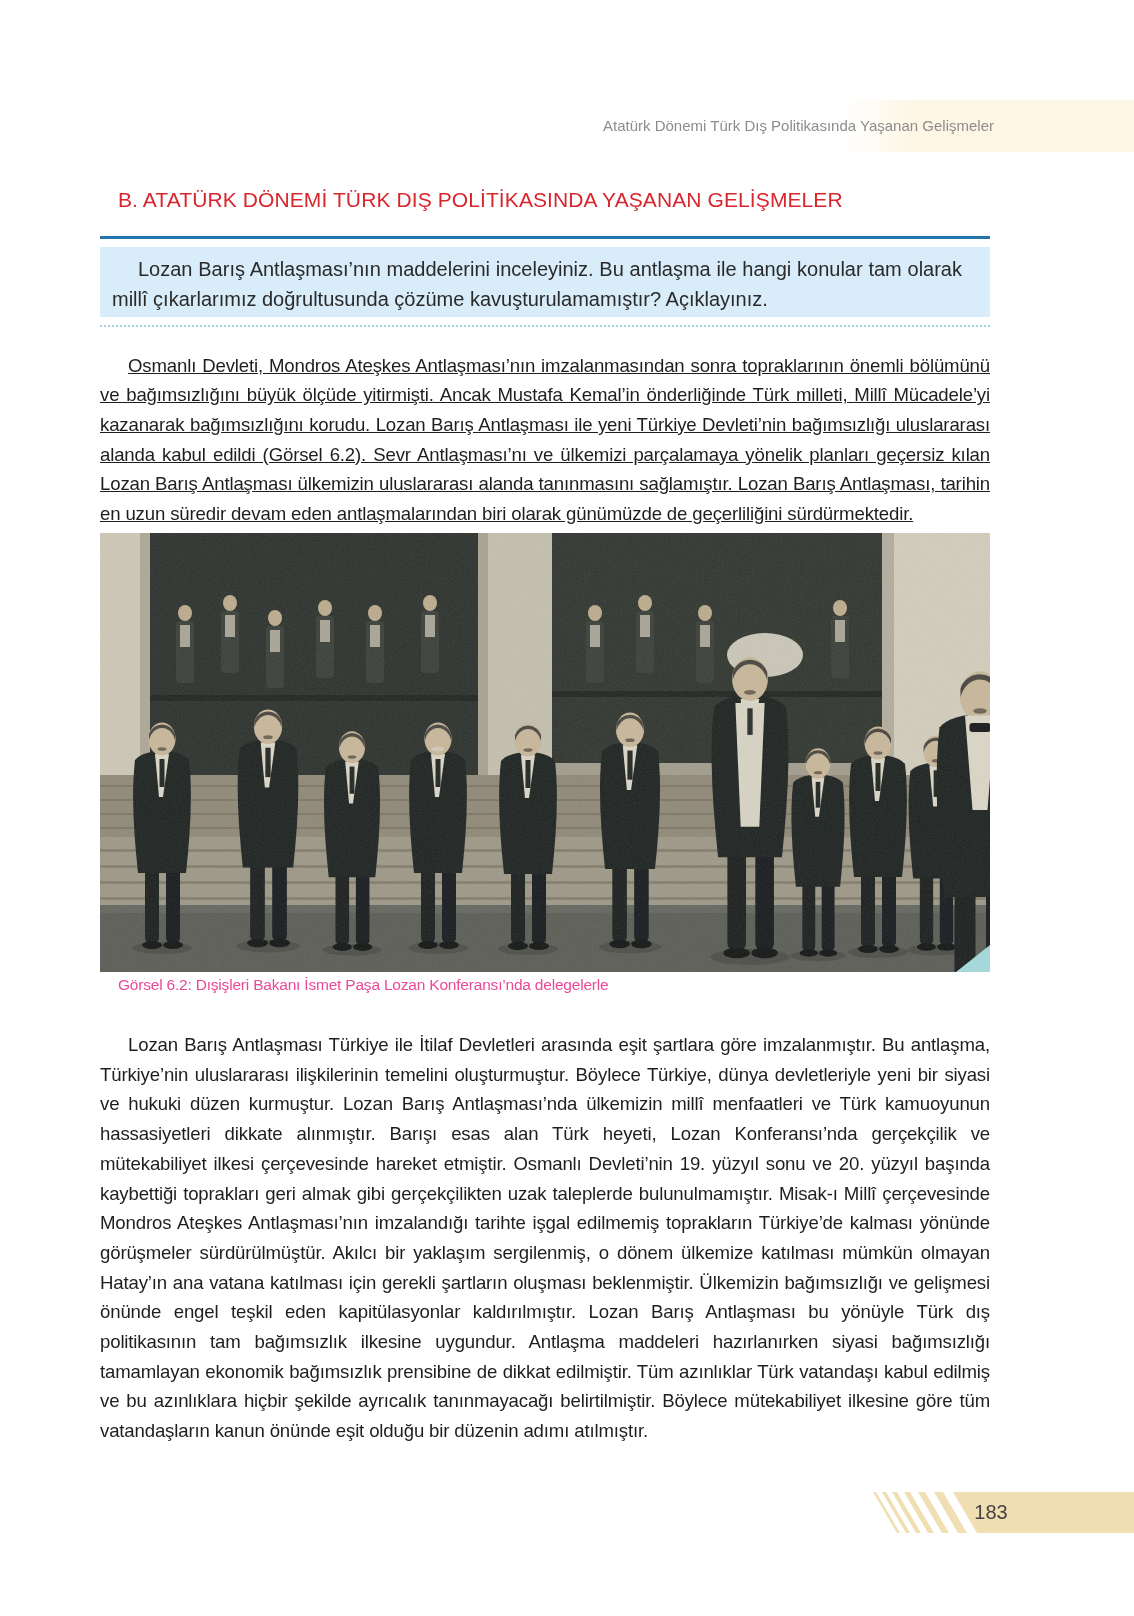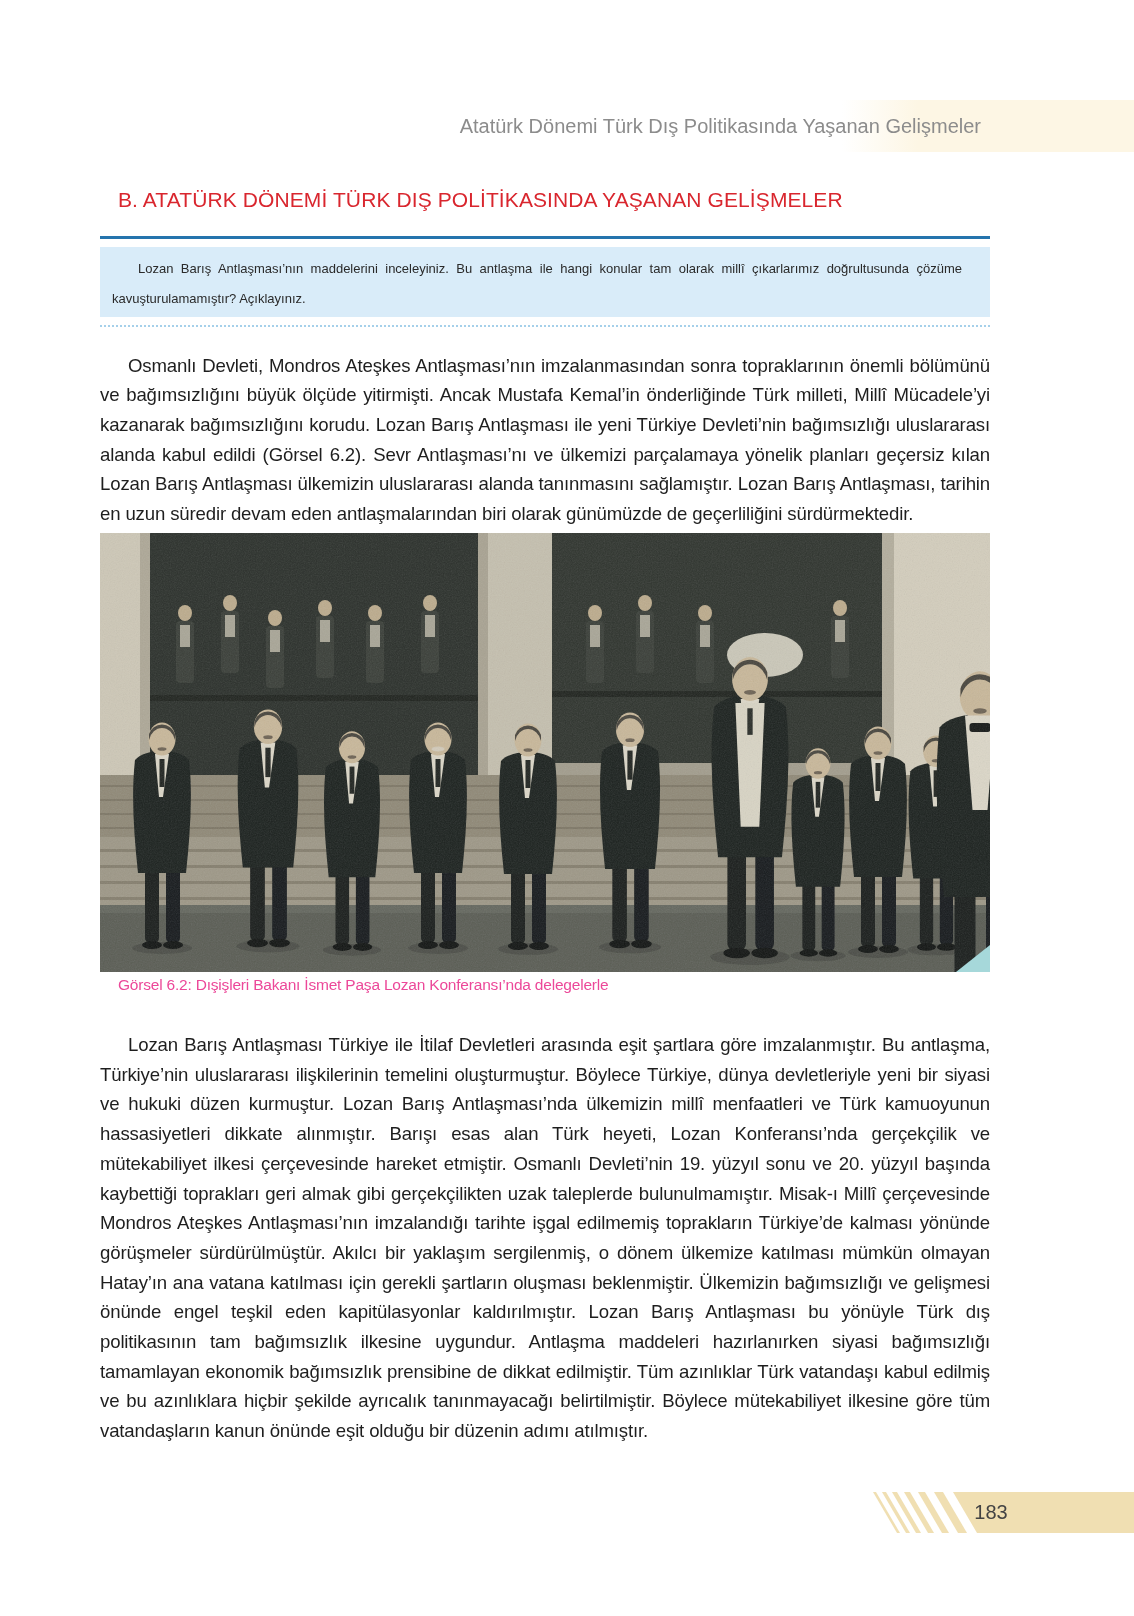--- a/index.html
+++ b/index.html
@@ -8,48 +8,48 @@
     width:1134px;height:1616px;
     background:#ffffff;
     font-family:"Liberation Sans", sans-serif;
     overflow:hidden;
   }
   .band-top{
     position:absolute;top:100px;right:0;width:292px;height:52px;
     background:linear-gradient(to right, rgba(253,246,228,0) 0%, #fdf6e4 26%);
   }
   .running{
-    position:absolute;top:100px;right:153px;height:52px;line-height:52px;
-    font-size:20px;color:#8c8c8c;white-space:nowrap;
+    position:absolute;top:100px;right:140px;height:52px;line-height:52px;
+    font-size:15px;color:#8c8c8c;white-space:nowrap;
   }
   .heading{
     position:absolute;top:188px;left:118px;
     font-size:21px;font-weight:normal;color:#d9262e;
     letter-spacing:0.1px;white-space:nowrap;
   }
   .rule-top{
     position:absolute;top:236px;left:100px;width:890px;height:3px;background:#2574ad;
   }
   .act-box{
     position:absolute;top:247px;left:100px;width:890px;height:70px;
     background:#d9ecf9;box-sizing:border-box;
     padding:7px 28px 0 12px;
-    font-size:13px;line-height:30px;color:#2a2a2a;
+    font-size:20px;line-height:30px;color:#2a2a2a;
     text-indent:26px;text-align:justify;
   }
   .rule-dot{
     position:absolute;top:325px;left:100px;width:890px;height:0;
     border-top:2px dotted #a5d0ea;
   }
   .para{
     position:absolute;left:100px;width:890px;
     font-size:18.6px;line-height:29.7px;text-align:justify;
     color:#1e1e1e;text-indent:28px;letter-spacing:-0.15px;
   }
-  .p1{top:332px;}
+  .p1{top:332px;text-decoration:underline;}
   .p2{top:1020px;margin-top:10px;}
   .figure{
     position:absolute;top:533px;left:100px;width:890px;height:439px;
   }
   .figure svg{display:block;width:890px;height:439px;}
   .caption{
     position:absolute;top:976px;left:118px;
     font-size:15.5px;color:#ec4899;letter-spacing:-0.2px;white-space:nowrap;
   }
   .footer-band{

